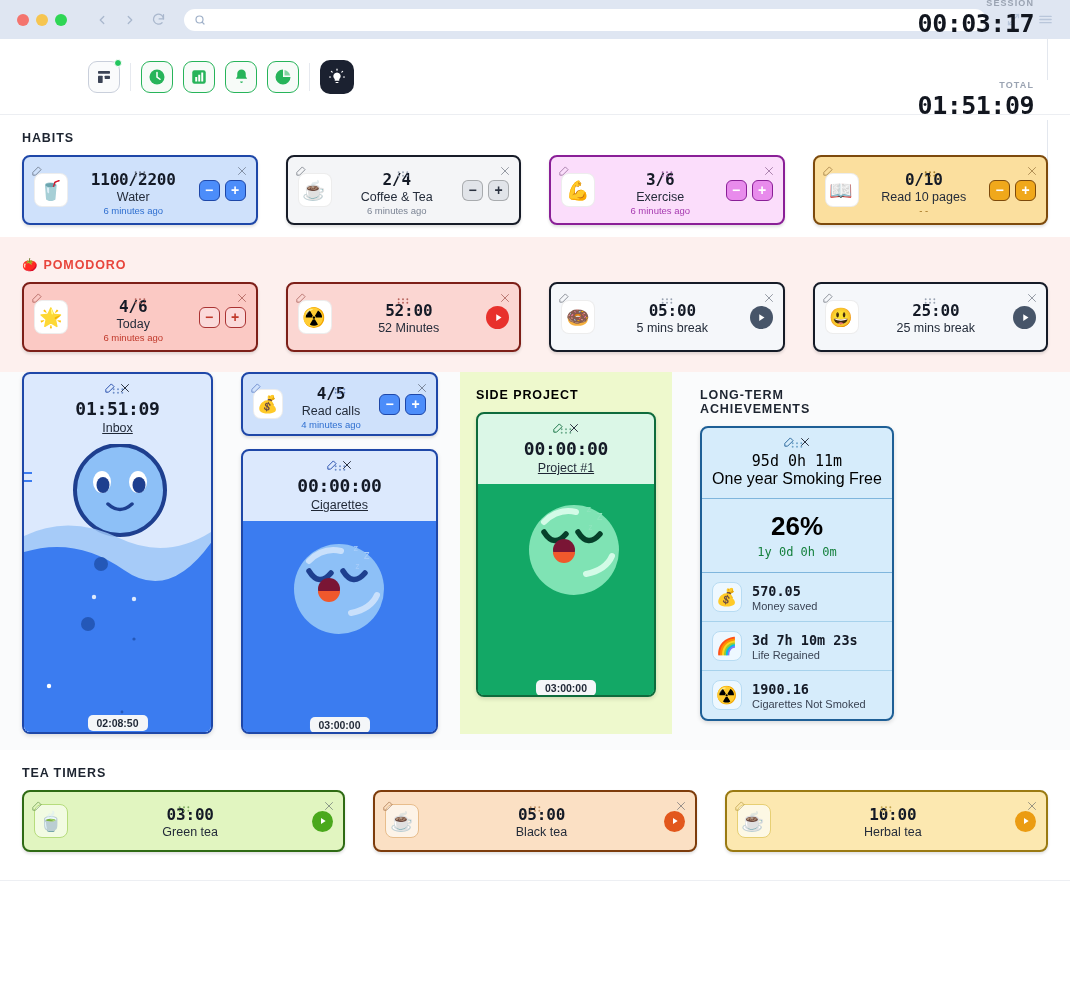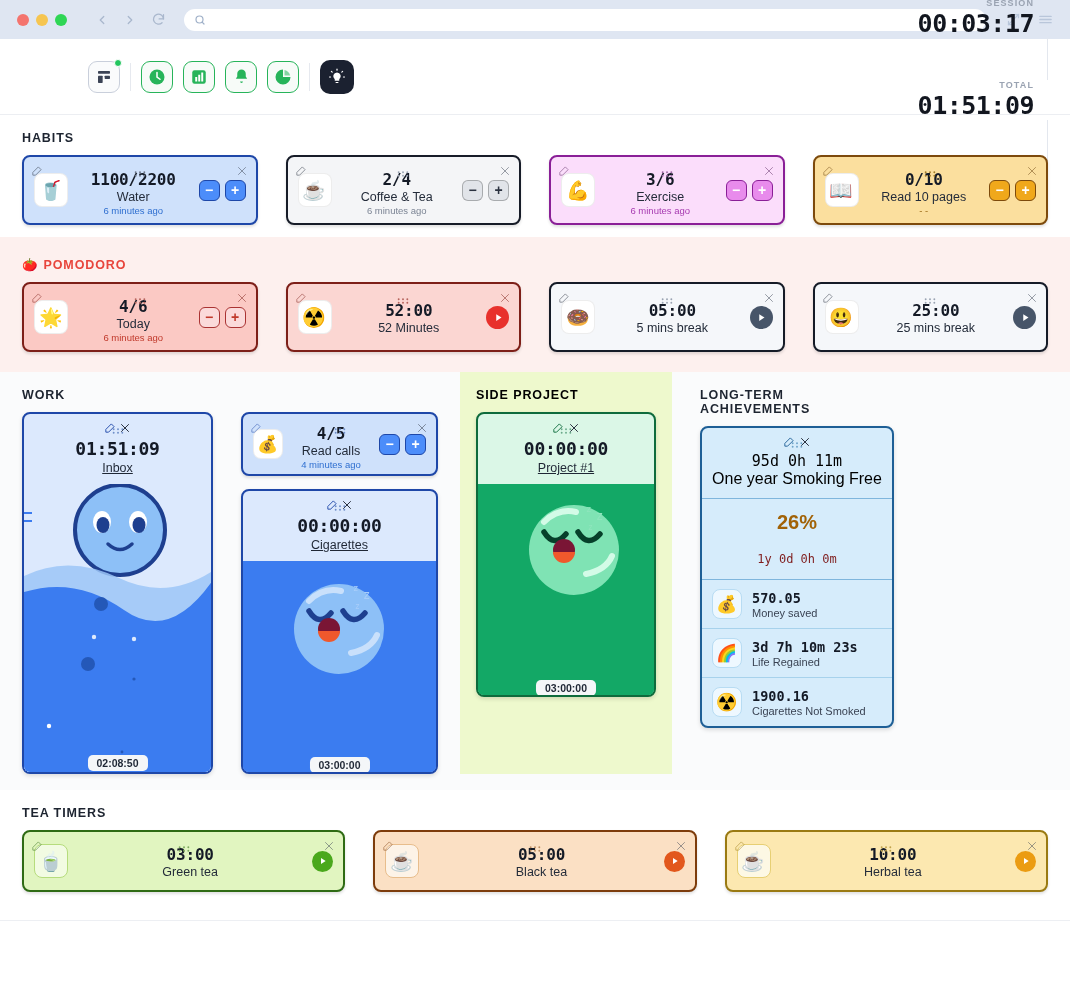--- a/index.html
+++ b/index.html
@@ -147,22 +147,22 @@
   .sideband { background: #eef9cd; padding: 0 16px 16px 16px; }
   .sect-title.green { color: #000000; }
 
   
   .achcard {
     border: 2px solid #1e5f96; border-radius: 8px; background: #d6ecfb;
     box-shadow: 0 2px 4px rgba(0,0,0,.13); overflow: hidden;
   }
   .ach-head { position: relative; padding: 6px 0 10px 0; text-align: center; border-bottom: 1px solid #7fb6dd; }
   .ach-pct { text-align: center; padding: 12px 0 13px 0; border-bottom: 1px solid #7fb6dd; }
-  .ach-pct .big { font-size: 20px; font-weight: 700; color: #a16207; }
-  .ach-pct .sub { font-size: 12px; color: #7f1d1d; margin-top: 18px; }
+  .ach-pct .big { font-size: 26px; font-weight: 700; color: #000000; }
+  .ach-pct .sub { font-size: 12px; color: #15803d; margin-top: 3px; }
   .ach-row {
     display: flex; align-items: center; gap: 10px; padding: 9px 10px;
     border-bottom: 1px solid #a7d2ec;
   }
   .ach-row:last-child { border-bottom: none; }
   .ach-row .v { font-size: 13.5px; font-weight: 700; color: #141a26; }
   .ach-row .l { font-size: 11px; color: #3a4353; margin-top: 1px; }
 
   
   .tea-row { display: flex; gap: 28px; padding: 0 22px; }
@@ -543,21 +543,20 @@
               <polygon points="3,1.5 10,6 3,10.5"></polygon>
             </svg>
         </span>
       </div>
     </div>
   </div>
 
   <div class="work-band">
 
     <div class="work-col" style="width:460px">
-      <div class="sect-title">WORK</div>
       <div style="display:flex; gap:28px">
 
         <div class="tallcard" style="width:197px;height:362px;background:#dce9fd">
           <div class="head">
             <span class="editico"><svg width="11" height="11" viewBox="0 0 24 24" fill="none" stroke="#1e47a8" stroke-width="2">
                   <path d="M4 20h6M4 20v-6L16 2l6 6L10 20"></path>
                 </svg></span>
             <span class="grip"><svg width="13" height="8" viewBox="0 0 18 10" fill="#6f8fc9">
                   <circle cx="3" cy="2.5" r="1.3"></circle>
                   <circle cx="9" cy="2.5" r="1.3"></circle>

